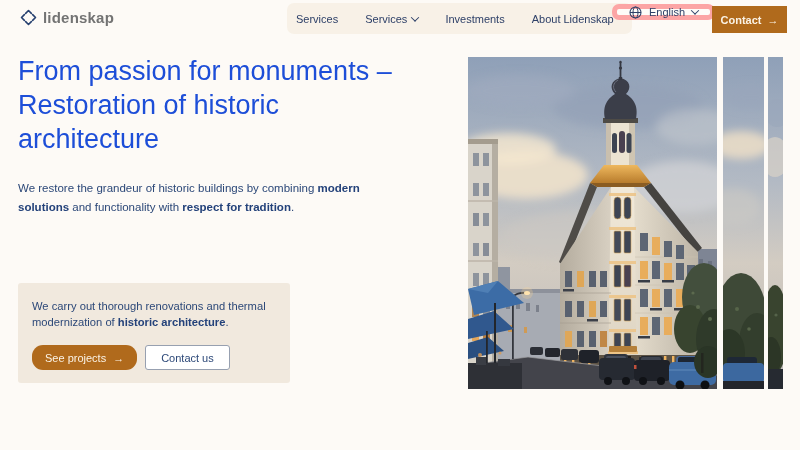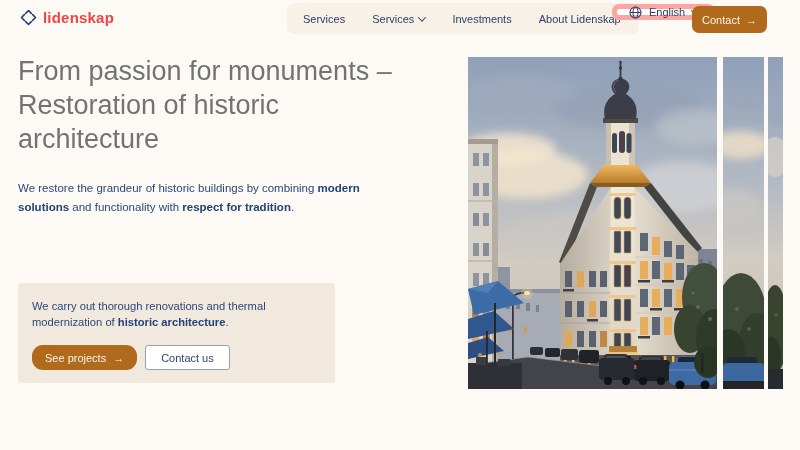--- a/index.html
+++ b/index.html
@@ -5,56 +5,56 @@
   html,body { margin:0; padding:0; }
   body { background:#fdfaf6; }
   .page {
     position:relative; width:800px; height:450px; overflow:hidden;
     background:#fdfaf6;
     font-family:"Liberation Sans", sans-serif;
     color:#27457c;
   }
   
   .brand { position:absolute; left:20px; top:9px; display:flex; align-items:center; gap:6px; text-decoration:none; cursor:pointer; }
-  .brand-name { font-size:15px; font-weight:bold; color:#ef4444; letter-spacing:.2px; }
+  .brand-name { font-size:15px; font-weight:bold; color:#737373; letter-spacing:.2px; }
   .nav-pill {
     position:absolute; left:287px; top:3px; height:31px; box-sizing:border-box;
     background:#f8f1e7; border-radius:7px;
-    display:flex; align-items:center; gap:27px; padding:0 18px 0 16px;
+    display:flex; align-items:center; gap:27px; padding:0 18px 0 9px;
   }
   .nav-link { font-size:11px; color:#2e4068; text-decoration:none; cursor:pointer; display:inline-flex; align-items:center; gap:5px; white-space:nowrap; }
   .chev {
     width:5px; height:5px; display:inline-block;
     border-right:1.3px solid currentColor; border-bottom:1.3px solid currentColor;
     transform:rotate(45deg) translate(-1px,-1px);
   }
   .lang {
     position:absolute; left:612px; top:4px; height:16px; box-sizing:border-box;
     border:5px solid #fca5a5; border-radius:7px; background:#fefcf8;
     display:flex; align-items:center; gap:7px; padding:0 12px;
     font-size:11px; color:#2e4068; cursor:pointer;
   }
   .contact-btn {
-    position:absolute; left:692px; top:6px; width:75px; height:27px;
-    background:#b06a1c; color:#fbf3e6; border:none; border-radius:7px;
+    position:absolute; left:712px; top:6px; width:75px; height:27px;
+    background:#b06a1c; color:#fbf3e6; border:none; border-radius:0;
     font-size:11px; font-family:inherit; cursor:pointer;
-    display:flex; align-items:center; justify-content:center; gap:6px;
+    display:flex; align-items:center; justify-content:center; gap:6px;font-weight:bold;
   }
   
   .hero-heading {
     position:absolute; left:18px; top:54px; width:398px; margin:0;
-    font-size:27px; line-height:34px; font-weight:500; color:#737373;
+    font-size:27px; line-height:34px; font-weight:500; color:#1d4ed8;
   }
   .hero-intro {
     position:absolute; left:18px; top:179px; width:362px; margin:0;
     font-size:11.5px; line-height:19px; color:#2c4878;
   }
   .hero-intro b, .card-text b { font-weight:bold; color:#24427a; }
   .info-card {
-    position:absolute; left:18px; top:283px; width:317px; height:100px; box-sizing:border-box;
+    position:absolute; left:18px; top:283px; width:272px; height:100px; box-sizing:border-box;
     background:#f1e9de; border-radius:3px; padding:15px 14px 12px 14px;
   }
   .card-text { margin:0; font-size:11.2px; line-height:16px; color:#2c4878; }
   .card-buttons { position:absolute; left:14px; bottom:13px; display:flex; gap:8px; }
   .btn-primary {
     background:#b06a1c; color:#fbf3e6; border:none; border-radius:11px;
     height:25px; padding:0 13px; font-size:11px; font-family:inherit; cursor:pointer;
     display:inline-flex; align-items:center; gap:7px; white-space:nowrap;
   }
   .btn-secondary {

